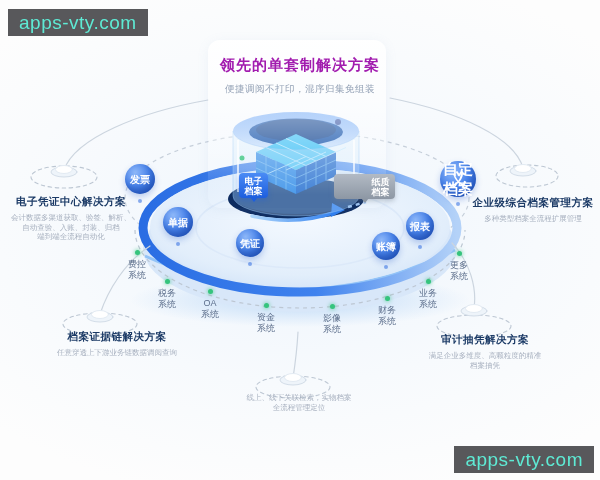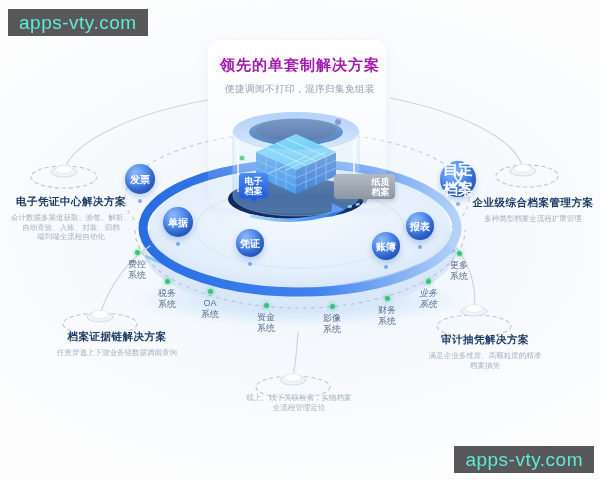--- a/index.html
+++ b/index.html
@@ -69,21 +69,21 @@
   .system::before{
     content:"";display:block;width:5px;height:5px;border-radius:50%;margin:0 auto 4px;
     background:#35c47d;box-shadow:0 0 4px rgba(53,196,125,.9);
   }
   .sys-fk{left:137px;top:250px;}
   .sys-sw{left:167px;top:279px;}
   .sys-oa{left:210px;top:289px;}
   .sys-zj{left:266px;top:303px;}
   .sys-yx{left:332px;top:304px;}
   .sys-cw{left:387px;top:296px;}
-  .sys-yw{left:428px;top:279px;font-style:italic;}
+  .sys-yw{left:428px;top:279px;}
   .sys-gd{left:459px;top:251px;}
   
   .solution{position:absolute;text-align:center;}
   .solution .st{font-size:10.5px;font-weight:bold;color:#1b3a66;letter-spacing:.5px;}
   .solution .sd{font-size:7.5px;line-height:9.5px;color:#a7b0bf;margin-top:4px;white-space:pre-line;}
   .sol-tl{left:-20px;top:195px;width:182px;}
   .sol-tr{left:448px;top:196px;width:170px;}
   .sol-bl{left:27px;top:330px;width:180px;}
   .sol-br{left:395px;top:333px;width:180px;}
   .sol-bc{left:210px;top:389px;width:178px;}

